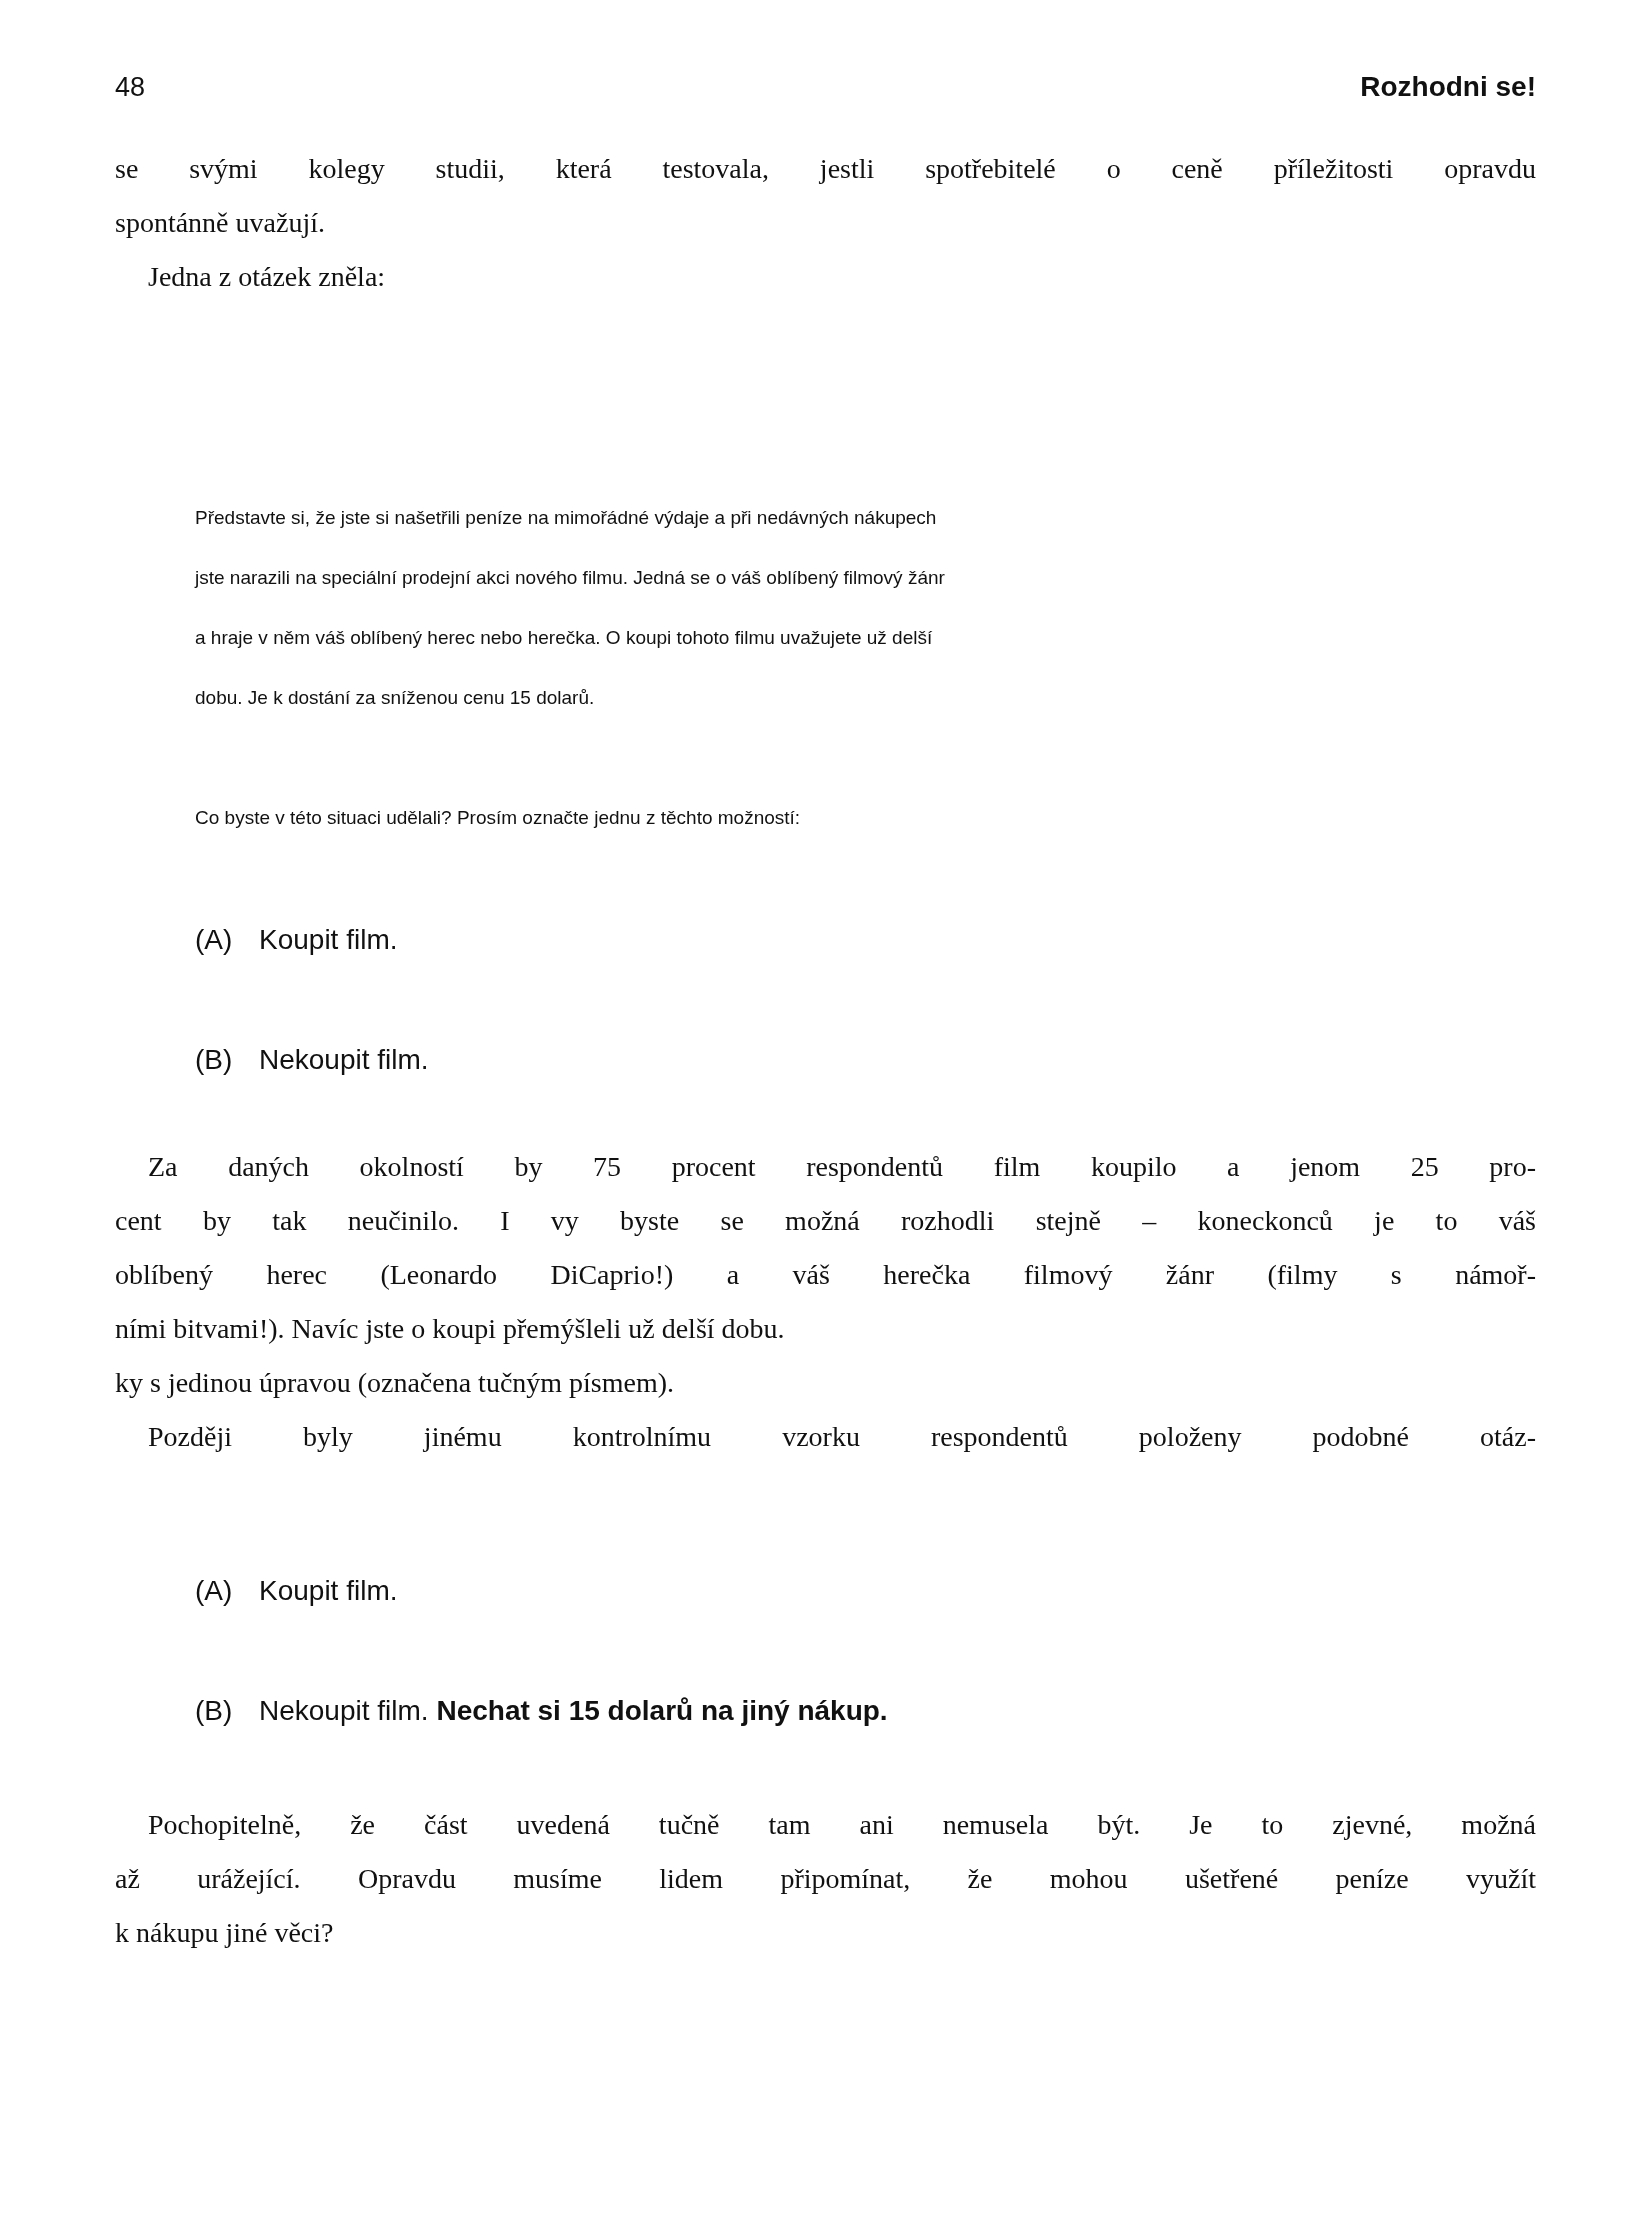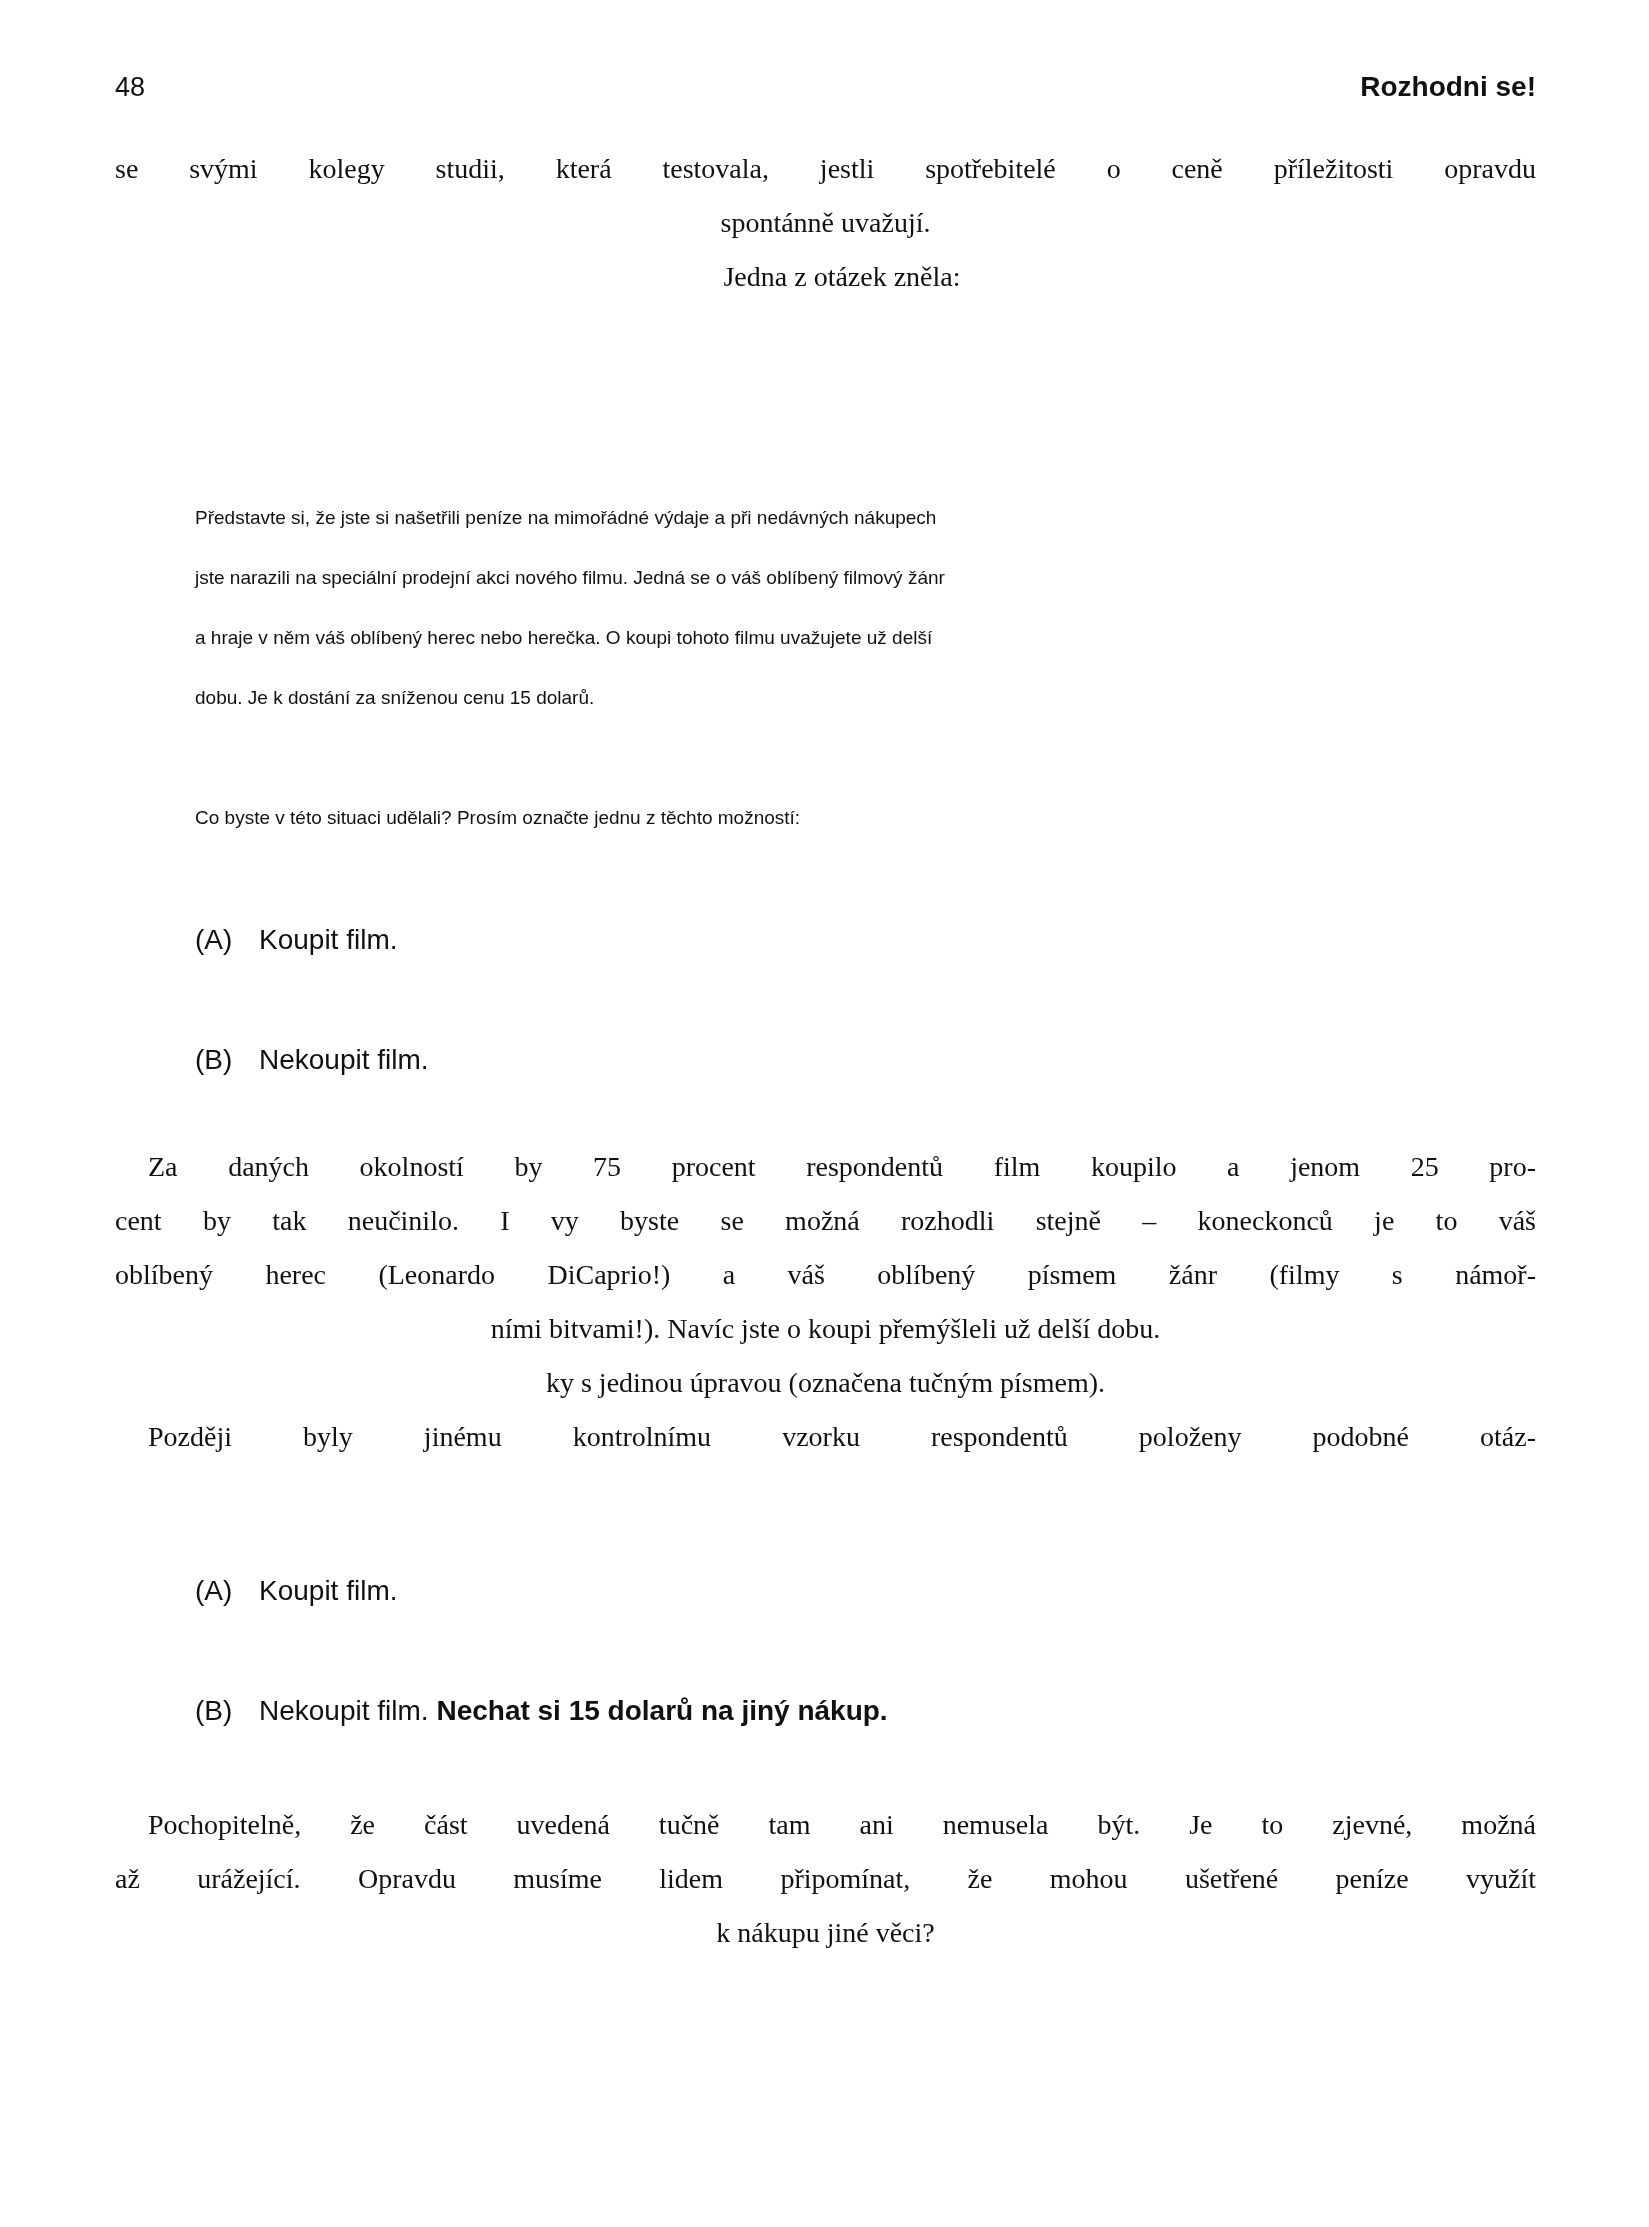--- a/index.html
+++ b/index.html
@@ -40,21 +40,21 @@
     font-family: "Liberation Sans", sans-serif;
     font-size: 28px;
     font-weight: 700;
   }
   
   .serif {
     font-family: "Liberation Serif", "DejaVu Serif", serif;
     font-size: 28px;
     line-height: 54px;
   }
-  .serif .line { white-space: nowrap; text-align: center; }
+  .serif .line { white-space: nowrap; }
   .serif .jl {
     white-space: normal;
     text-align: justify;
     text-align-last: justify;
   }
   .indent { text-indent: 33px; }
   
   .sansblock {
     font-family: "Liberation Sans", "DejaVu Sans", sans-serif;
     font-size: 19px;
@@ -119,21 +119,21 @@
     </div>
 
     <div class="option-row mt-optgap">
       <span class="option-label">(B)</span>
       <span class="option-text">Nekoupit film.</span>
     </div>
 
     <div class="serif mt-results">
       <div class="line jl indent">Za daných okolností by 75 procent respondentů film koupilo a jenom 25 pro-</div>
       <div class="line jl">cent by tak neučinilo. I vy byste se možná rozhodli stejně – koneckonců je to váš</div>
-      <div class="line jl">oblíbený herec (Leonardo DiCaprio!) a váš oblíbený písmem žánr (filmy s námoř-</div>
+      <div class="line jl">oblíbený herec (Leonardo DiCaprio!) a váš herečka filmový žánr (filmy s námoř-</div>
       <div class="line">ními bitvami!). Navíc jste o koupi přemýšleli už delší dobu.</div>
     </div>
 
     <div class="serif">
       <div class="line">ky s jedinou úpravou (označena tučným písmem).</div>
       <div class="line jl indent">Později byly jinému kontrolnímu vzorku respondentů položeny podobné otáz-</div>
     </div>
 
     <div class="option-row mt-opt2a">
       <span class="option-label">(A)</span>

